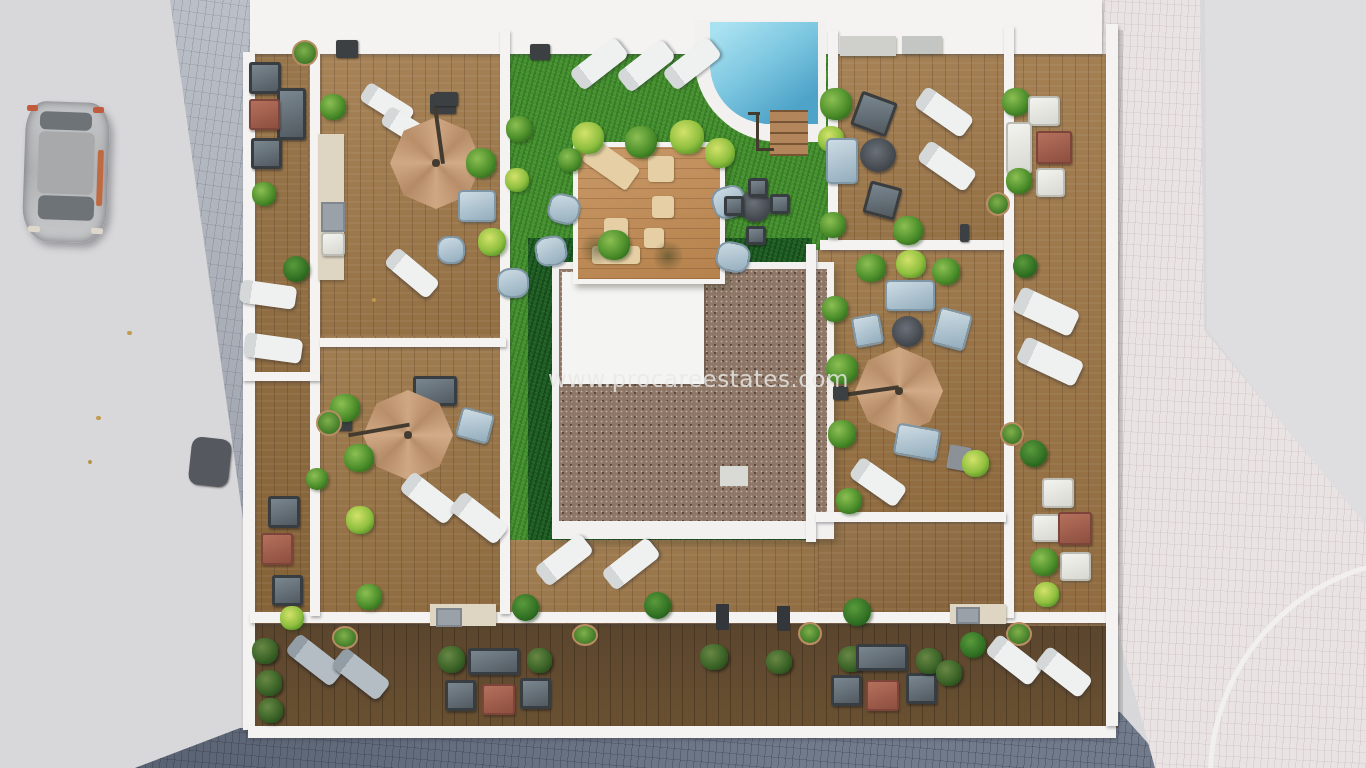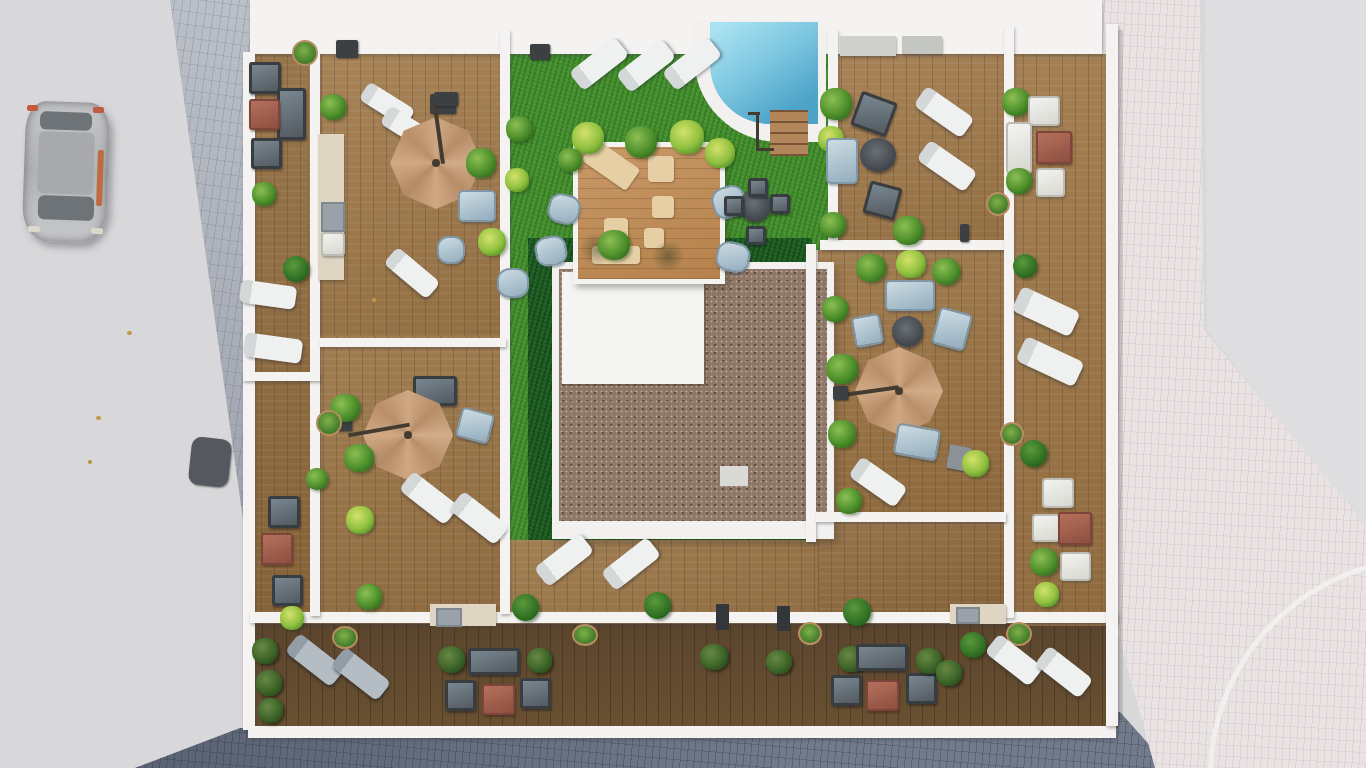--- a/index.html
+++ b/index.html
@@ -302,13 +302,14 @@
     <div class="obj k-accent" style="left: 27px; top: 105px; width: 11px; height: 6px; transform: rotate(2deg);"></div>
     <div class="obj k-accent" style="left: 93px; top: 107px; width: 11px; height: 6px; transform: rotate(2deg);"></div>
     <div class="obj k-accent" style="left: 97px; top: 150px; width: 6px; height: 56px; transform: rotate(2deg); background-color: rgb(192, 106, 66);"></div>
     <div class="obj k-light" style="left: 28px; top: 226px; width: 12px; height: 6px; transform: rotate(2deg);"></div>
     <div class="obj k-light" style="left: 91px; top: 228px; width: 12px; height: 6px; transform: rotate(2deg);"></div>
     <div class="obj k-ac" style="left: 190px; top: 438px; width: 40px; height: 48px; transform: rotate(6deg); background-color: rgb(85, 89, 95); border-radius: 10px;"></div>
     <div class="obj k-accent" style="left: 127px; top: 331px; width: 5px; height: 4px; background-color: rgb(192, 155, 74);"></div>
     <div class="obj k-accent" style="left: 96px; top: 416px; width: 5px; height: 4px; background-color: rgb(192, 155, 74);"></div>
     <div class="obj k-accent" style="left: 88px; top: 460px; width: 4px; height: 4px; background-color: rgb(179, 145, 63);"></div>
     <div class="obj k-accent" style="left: 372px; top: 298px; width: 4px; height: 4px; background-color: rgb(192, 155, 74);"></div>
+    <div id="watermark">www.procareestates.com</div>
   </div>
 
 </body></html>

